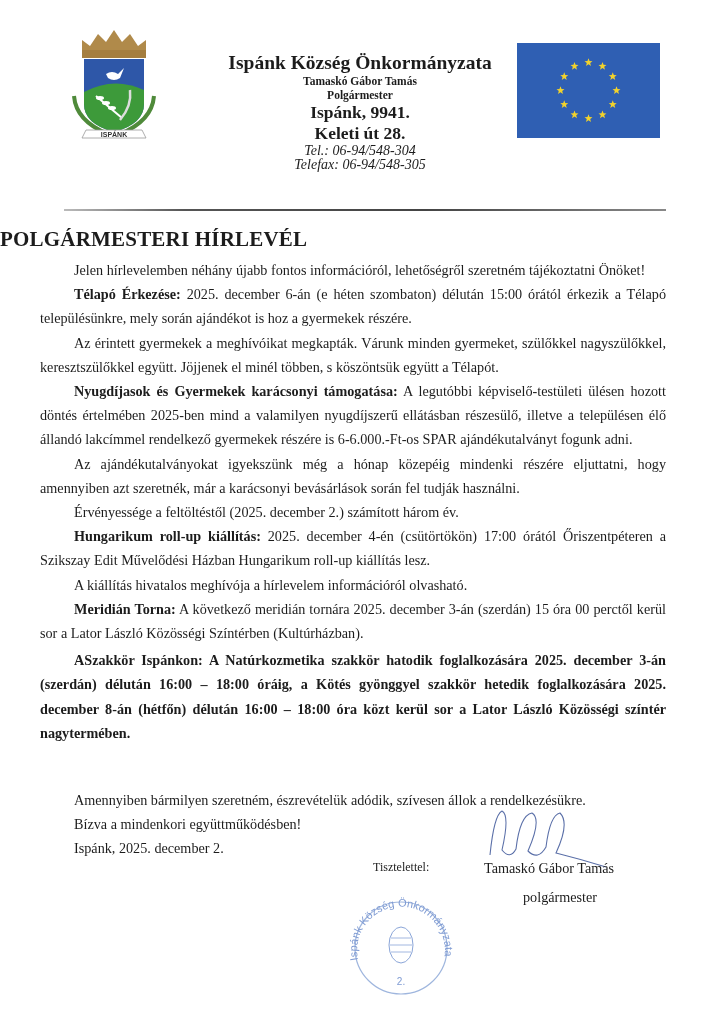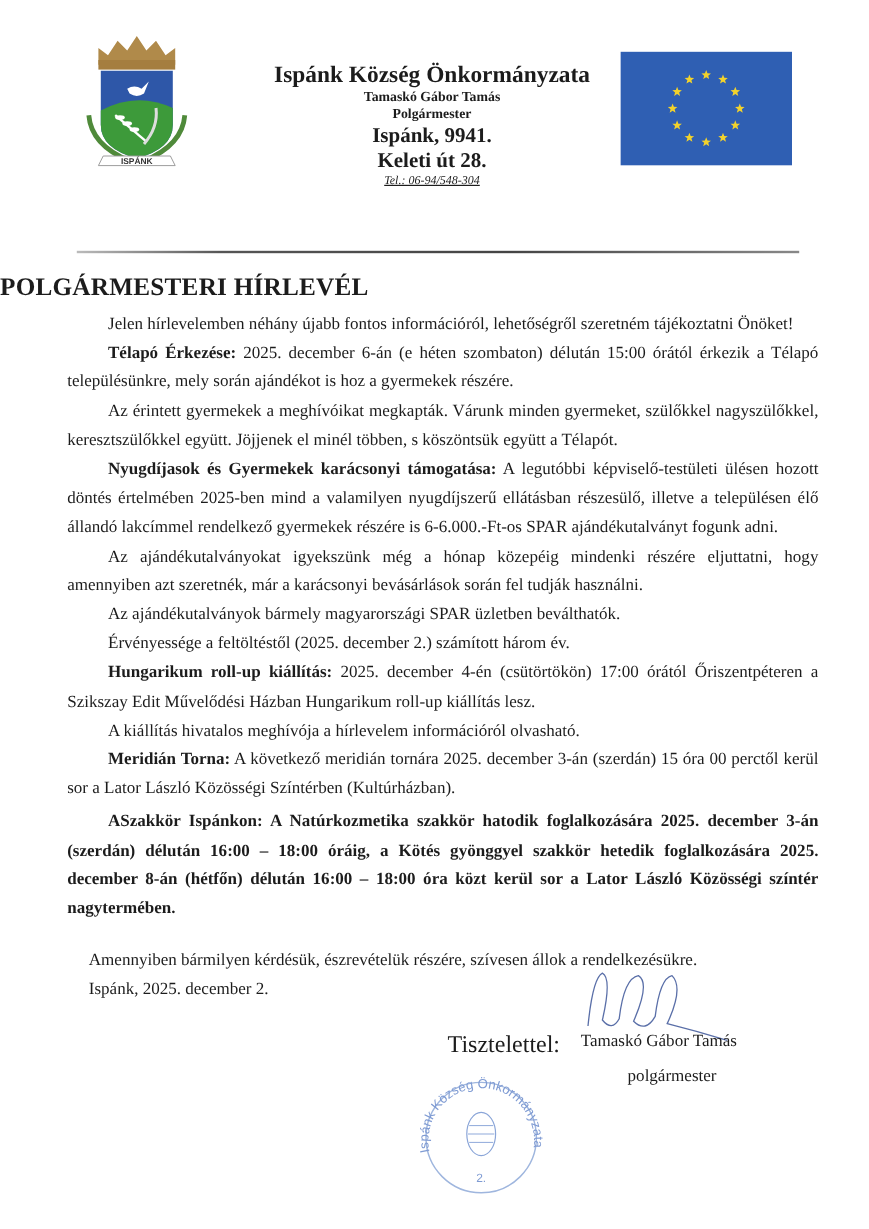--- a/index.html
+++ b/index.html
@@ -10,37 +10,37 @@
   }
   .page { position: absolute; left: 0; top: 0; width: 616px; height: 1024px; }
 
   
   .coat { position: absolute; left: 60px; top: 26px; width: 108px; height: 118px; }
   .eu-flag { position: absolute; left: 517px; top: 43px; width: 143px; height: 95px; }
   .letterhead { position: absolute; left: 195px; top: 52px; width: 330px; text-align: center; }
   .lh-org { font-size: 19.5px; font-weight: bold; line-height: 22px; }
   .lh-name, .lh-role { font-size: 11.5px; font-weight: bold; line-height: 14px; }
   .lh-city, .lh-street { font-size: 17.5px; font-weight: bold; line-height: 21px; }
-  .lh-contact { font-size: 10px; font-style: italic; line-height: 13.5px; text-decoration: underline; }
+  .lh-contact { font-size: 14px; font-style: italic; line-height: 13.5px; }
   .rule { position: absolute; left: 64px; top: 209px; width: 602px; height: 1.5px; background: linear-gradient(90deg, #bbb, #555 20%, #444 60%, #888 100%); }
 
   
   .title { position: absolute; left: 0; top: 227px; width: 724px; text-align: left;
            font-size: 21px; font-weight: bold; letter-spacing: 0.2px; }
   .body { position: absolute; left: 40px; top: 258px; width: 626px;
-          font-size: 14.2px; line-height: 24.2px; margin-left: 16px; }
+          font-size: 14.2px; line-height: 24.2px; }
   .body p { margin: 0; text-align: justify; text-indent: 34px; }
   .hd { font-weight: bold; }
   .b { font-weight: normal; }
   .bold-para { font-weight: bold; }
   .body p.sp2 { margin-top: 3px; }
 
   
   .closing { position: absolute; left: 74px; top: 788px; font-size: 14.2px; line-height: 24.2px; }
-  .regards { position: absolute; left: 373px; top: 860px; font-size: 20px; }
+  .regards { position: absolute; left: 373px; top: 860px; font-size: 12px; }
   .signer-name { position: absolute; left: 484px; top: 860px; font-size: 14.2px; }
   .signer-title { position: absolute; left: 523px; top: 889px; font-size: 14.2px; }
   .signature { position: absolute; left: 480px; top: 805px; width: 130px; height: 70px; }
   .stamp { position: absolute; left: 336px; top: 890px; width: 130px; height: 110px; }
 </style>
 </head>
 <body>
 
 <div class="page">
 
@@ -67,20 +67,21 @@
     <text x="54" y="111" font-size="7" text-anchor="middle" font-family="Liberation Sans, sans-serif" font-weight="bold" fill="#333">ISPÁNK</text>
   </svg>
 
   <div class="letterhead">
     <div class="lh-org">Ispánk Község Önkormányzata</div>
     <div class="lh-name">Tamaskó Gábor Tamás</div>
     <div class="lh-role">Polgármester</div>
     <div class="lh-city">Ispánk, 9941.</div>
     <div class="lh-street">Keleti út 28.</div>
     <div class="lh-contact">Tel.: 06-94/548-304</div>
+    <div class="lh-contact c2">Telefax: 06-94/548-305</div>
   </div>
 
   <svg class="eu-flag" viewBox="0 0 143 95">
     <rect x="0" y="0" width="143" height="95" fill="#2f5fb3"></rect>
     <g fill="#f2d22c" id="stars">
         <polygon points="71.50,15.30 72.56,18.04 75.49,18.20 73.21,20.06 73.97,22.90 71.50,21.30 69.03,22.90 69.79,20.06 67.51,18.20 70.44,18.04"></polygon>
         <polygon points="85.50,19.05 86.56,21.80 89.49,21.95 87.21,23.81 87.97,26.65 85.50,25.05 83.03,26.65 83.79,23.81 81.51,21.95 84.44,21.80"></polygon>
         <polygon points="95.75,29.30 96.81,32.04 99.74,32.20 97.46,34.06 98.22,36.90 95.75,35.30 93.28,36.90 94.04,34.06 91.75,32.20 94.69,32.04"></polygon>
         <polygon points="99.50,43.30 100.56,46.04 103.49,46.20 101.21,48.06 101.97,50.90 99.50,49.30 97.03,50.90 97.79,48.06 95.51,46.20 98.44,46.04"></polygon>
         <polygon points="95.75,57.30 96.81,60.04 99.74,60.20 97.46,62.06 98.22,64.90 95.75,63.30 93.28,64.90 94.04,62.06 91.75,60.20 94.69,60.04"></polygon>
@@ -99,33 +100,33 @@
   <div class="title">POLGÁRMESTERI HÍRLEVÉL</div>
 
   <div class="body">
     <p>Jelen hírlevelemben néhány újabb fontos információról, lehetőségről szeretném tájékoztatni Önöket!</p>
 
     <p><span class="hd">Télapó Érkezése:</span><span> 2025. december 6-án (e héten szombaton) délután 15:00 órától érkezik a Télapó településünkre, mely során ajándékot is hoz a gyermekek részére.</span></p>
     <p>Az érintett gyermekek a meghívóikat megkapták. Várunk minden gyermeket, szülőkkel nagyszülőkkel, keresztszülőkkel együtt. Jöjjenek el minél többen, s köszöntsük együtt a Télapót.</p>
 
     <p><span class="hd">Nyugdíjasok és Gyermekek karácsonyi támogatása:</span><span> A legutóbbi képviselő-testületi ülésen hozott döntés értelmében 2025-ben mind a valamilyen nyugdíjszerű ellátásban részesülő, illetve a településen élő állandó lakcímmel rendelkező gyermekek részére is 6-6.000.-Ft-os SPAR ajándékutalványt fogunk adni.</span></p>
     <p>Az ajándékutalványokat igyekszünk még a hónap közepéig mindenki részére eljuttatni, hogy amennyiben azt szeretnék, már a karácsonyi bevásárlások során fel tudják használni.</p>
-    <p>Az ajándékutalványok bármely magyarországi SPAR üzletben beválthatók.</p>
     <p>Érvényessége a feltöltéstől (2025. december 2.) számított három év.</p>
 
     <p><span class="hd">Hungarikum roll-up kiállítás:</span><span> 2025. december 4-én (csütörtökön) 17:00 órától Őriszentpéteren a Szikszay Edit Művelődési Házban Hungarikum roll-up kiállítás lesz.</span></p>
     <p>A kiállítás hivatalos meghívója a hírlevelem információról olvasható.</p>
 
     <p><span class="hd">Meridián Torna:</span><span> A következő meridián tornára </span><span class="b">2025. december 3-án (szerdán) 15 óra 00 perctől</span><span> kerül sor </span><span class="b">a Lator László Közösségi Színtérben (Kultúrházban).</span></p>
 
     <p class="bold-para sp2"><span class="hd">ASzakkör Ispánkon:</span><span> A Natúrkozmetika szakkör hatodik foglalkozására 2025. december 3-án (szerdán) délután 16:00 – 18:00 óráig, a Kötés gyönggyel szakkör hetedik foglalkozására 2025. december 8-án (hétfőn) délután 16:00 – 18:00 óra közt kerül sor a Lator László Közösségi színtér nagytermében.</span></p>
   </div>
 
   <div class="closing">
-    <div>Amennyiben bármilyen kérdésük, észrevételük részére, szívesen állok a rendelkezésükre.</div>
+    <div>Amennyiben bármilyen szeretném, észrevételük adódik, szívesen állok a rendelkezésükre.</div>
+    <div>Bízva a mindenkori együttműködésben!</div>
     <div>Ispánk, 2025. december 2.</div>
   </div>
 
   <svg class="signature" viewBox="0 0 130 70">
     <path d="M10 50 Q14 10 22 6 Q30 10 22 45 Q30 55 36 44 Q40 10 52 8 Q62 14 48 46 Q58 56 66 42 Q70 10 80 8 Q90 18 76 48 Q100 54 126 62" fill="none" stroke="#5a6fa8" stroke-width="1.1"></path>
   </svg>
 
   <div class="regards">Tisztelettel:</div>
   <div class="signer-name">Tamaskó Gábor Tamás</div>
   <div class="signer-title">polgármester</div>

